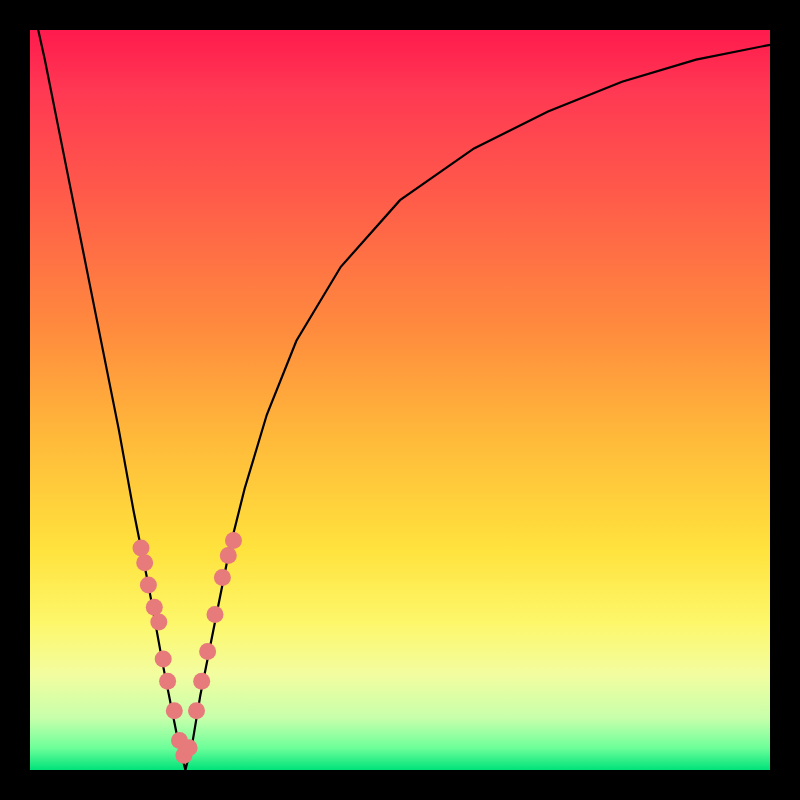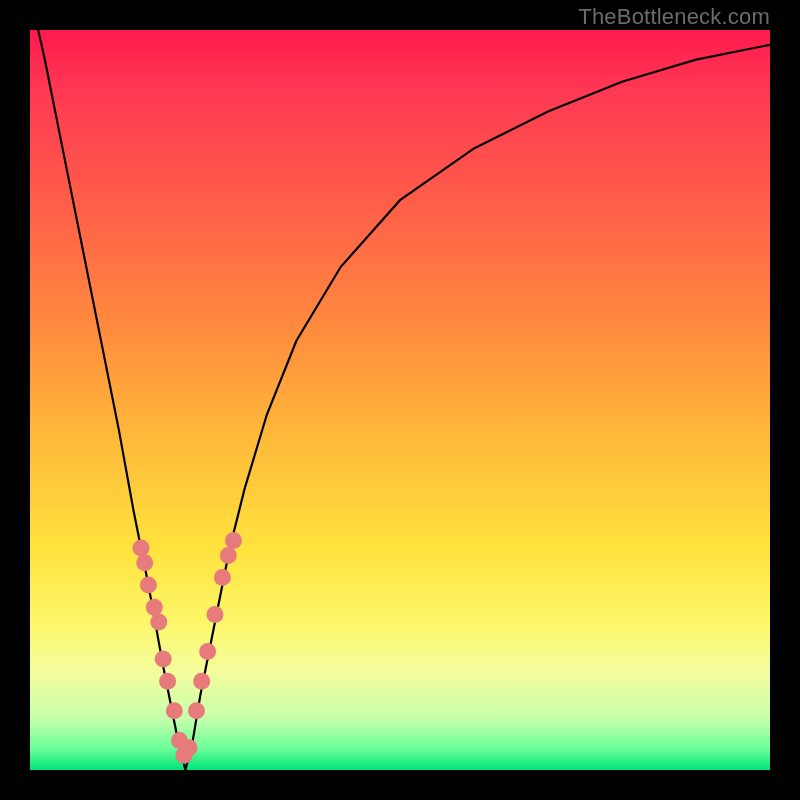--- a/index.html
+++ b/index.html
@@ -85,14 +85,13 @@
           <circle cx="166.5" cy="680.8" r="8.5" class="dot"></circle>
           <circle cx="171.7" cy="651.2" r="8.5" class="dot"></circle>
           <circle cx="177.6" cy="621.6" r="8.5" class="dot"></circle>
           <circle cx="185.0" cy="584.6" r="8.5" class="dot"></circle>
           <circle cx="192.4" cy="547.6" r="8.5" class="dot"></circle>
           <circle cx="198.3" cy="525.4" r="8.5" class="dot"></circle>
           <circle cx="203.5" cy="510.6" r="8.5" class="dot"></circle>
         </g>
     </svg>
   </div>
-  <div class="watermark">TheBottleneck.com</div>
 </div>
 
 </body></html>

